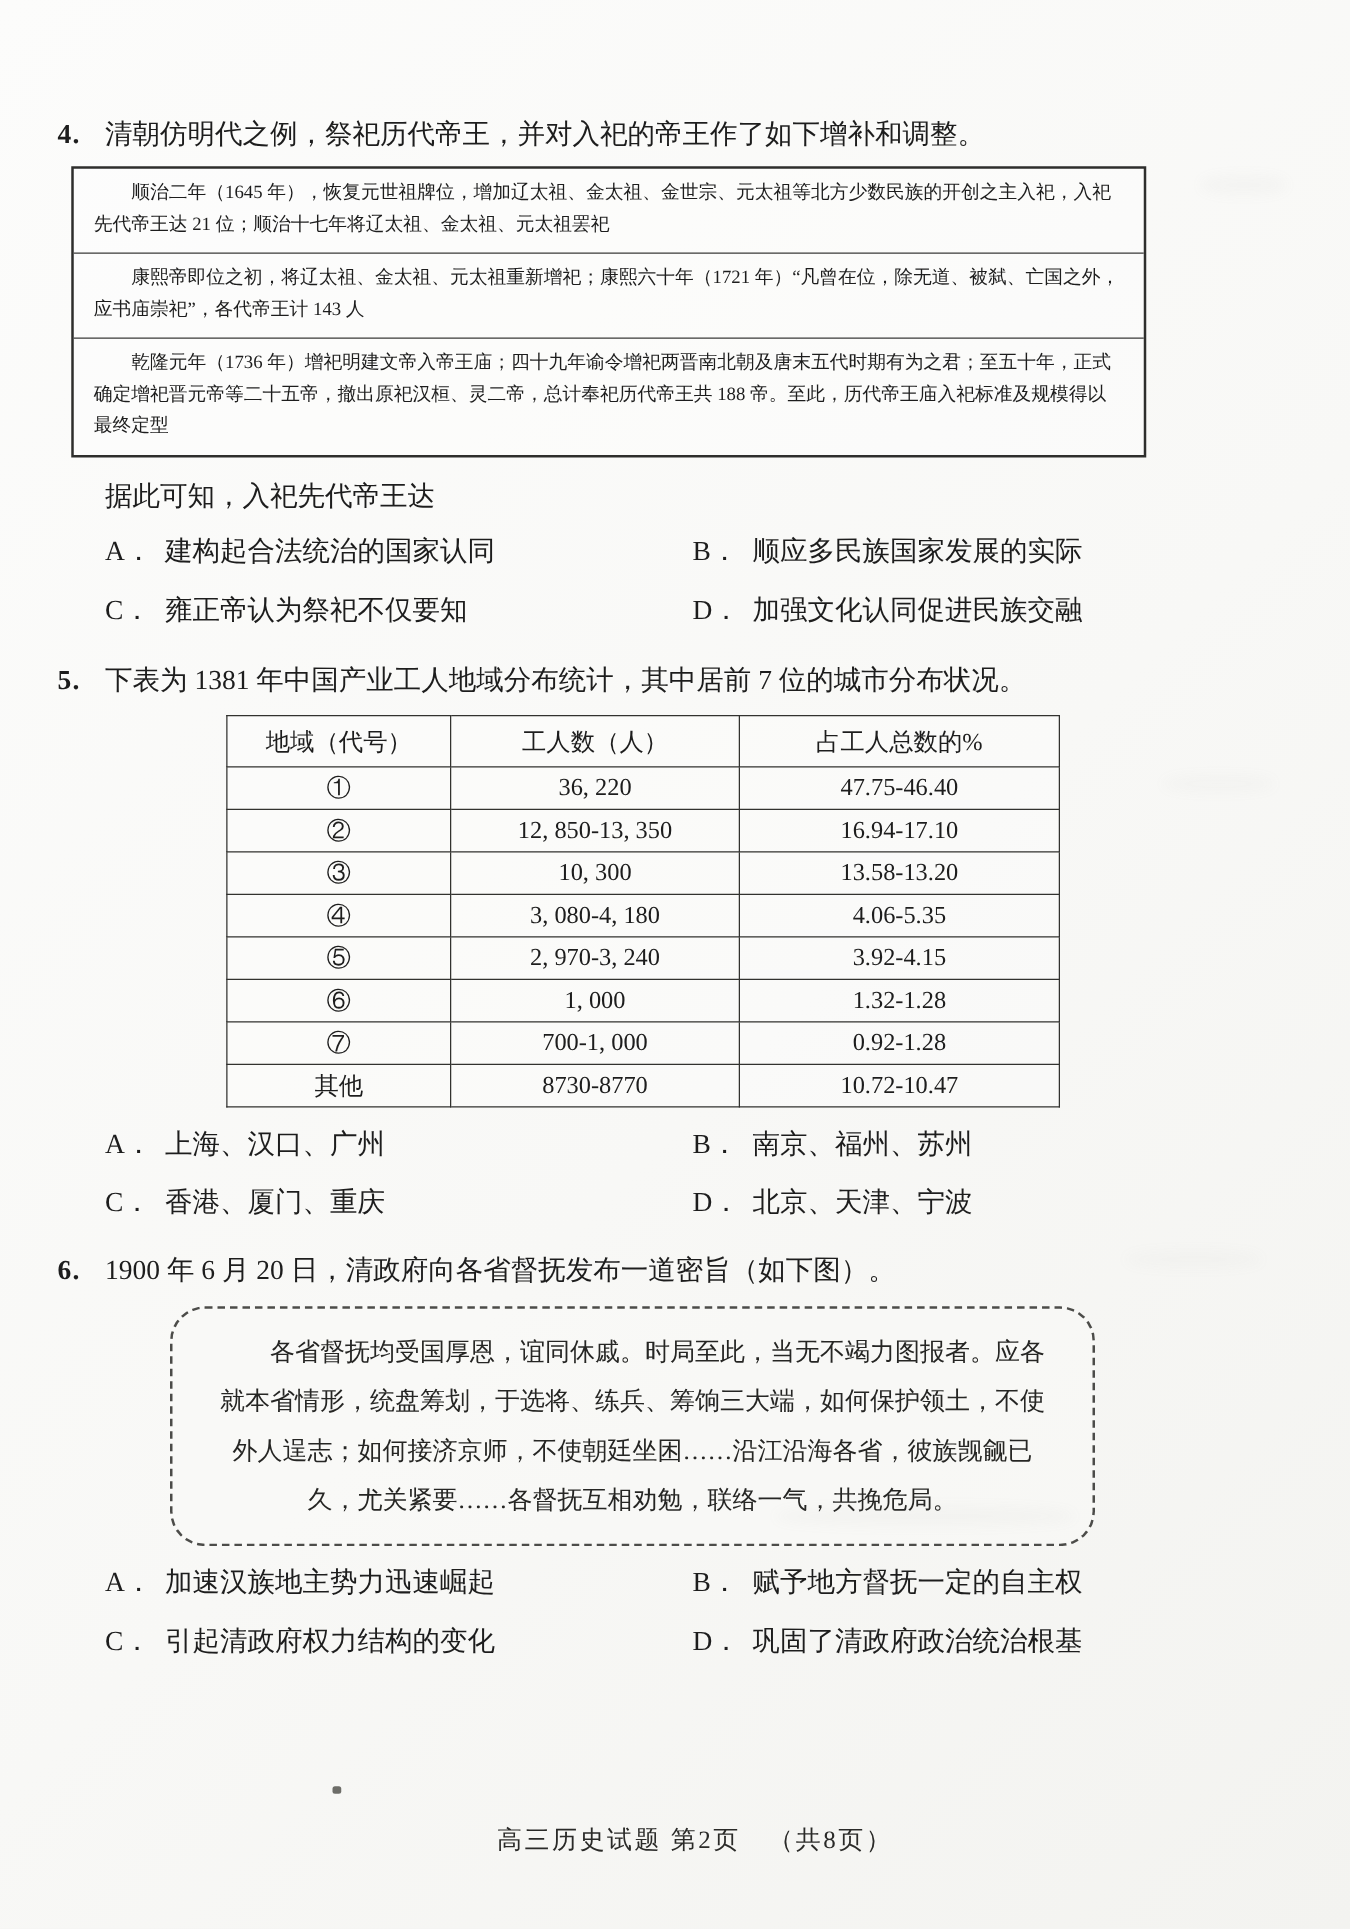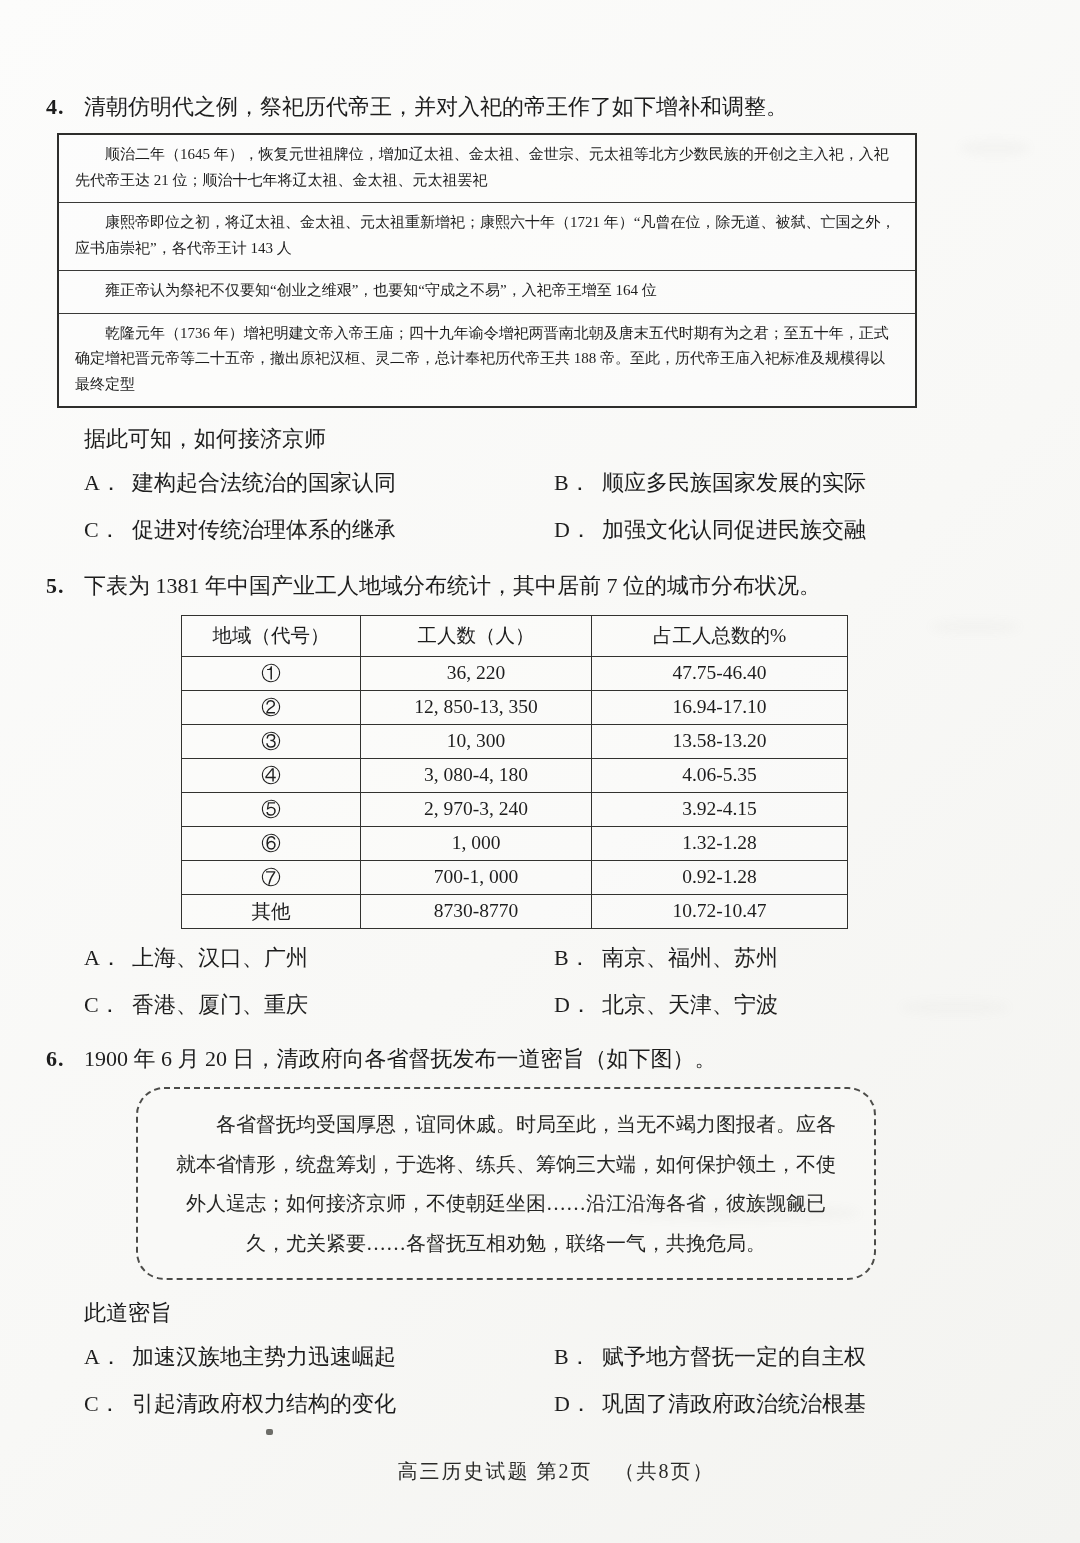--- a/index.html
+++ b/index.html
@@ -100,38 +100,37 @@
 
     <div class="q-block" style="margin-top:0;">
       <div class="q-line">
         <span class="q-num">4.</span>
         <span class="q-stem">清朝仿明代之例，祭祀历代帝王，并对入祀的帝王作了如下增补和调整。</span>
       </div>
 
       <div class="desc-table">
         <div class="desc-row">顺治二年（1645 年），恢复元世祖牌位，增加辽太祖、金太祖、金世宗、元太祖等北方少数民族的开创之主入祀，入祀先代帝王达 21 位；顺治十七年将辽太祖、金太祖、元太祖罢祀</div>
         <div class="desc-row">康熙帝即位之初，将辽太祖、金太祖、元太祖重新增祀；康熙六十年（1721 年）“凡曾在位，除无道、被弑、亡国之外，应书庙崇祀”，各代帝王计 143 人</div>
-        <div class="desc-row">雍正帝认为祭祀不仅要知“创业之维艰”，也要知“守成之不易”，入祀帝王增至 164 位</div>
         <div class="desc-row">乾隆元年（1736 年）增祀明建文帝入帝王庙；四十九年谕令增祀两晋南北朝及唐末五代时期有为之君；至五十年，正式确定增祀晋元帝等二十五帝，撤出原祀汉桓、灵二帝，总计奉祀历代帝王共 188 帝。至此，历代帝王庙入祀标准及规模得以最终定型</div>
       </div>
 
-      <div class="stem2">据此可知，如何接济京师</div>
+      <div class="stem2">据此可知，入祀先代帝王达</div>
 
       <div class="options">
         <div class="option">
           <span class="opt-label">A．</span>
           <span class="opt-text">建构起合法统治的国家认同</span>
         </div>
         <div class="option">
           <span class="opt-label">B．</span>
           <span class="opt-text">顺应多民族国家发展的实际</span>
         </div>
         <div class="option">
           <span class="opt-label">C．</span>
-          <span class="opt-text">促进对传统治理体系的继承</span>
+          <span class="opt-text">雍正帝认为祭祀不仅要知</span>
         </div>
         <div class="option">
           <span class="opt-label">D．</span>
           <span class="opt-text">加强文化认同促进民族交融</span>
         </div>
       </div>
     </div>
 
     <div class="q-block" style="margin-top:22px;">
       <div class="q-line">
@@ -215,21 +214,20 @@
     <div class="q-block" style="margin-top:20px;">
       <div class="q-line">
         <span class="q-num">6.</span>
         <span class="q-stem">1900 年 6 月 20 日，清政府向各省督抚发布一道密旨（如下图）。</span>
       </div>
 
       <div class="secret-box">
         <div class="secret-text">各省督抚均受国厚恩，谊同休戚。时局至此，当无不竭力图报者。应各就本省情形，统盘筹划，于选将、练兵、筹饷三大端，如何保护领土，不使外人逞志；如何接济京师，不使朝廷坐困……沿江沿海各省，彼族觊觎已久，尤关紧要……各督抚互相劝勉，联络一气，共挽危局。</div>
       </div>
 
-      <div class="stem2" style="margin-top:18px;">此道密旨</div>
 
       <div class="options">
         <div class="option">
           <span class="opt-label">A．</span>
           <span class="opt-text">加速汉族地主势力迅速崛起</span>
         </div>
         <div class="option">
           <span class="opt-label">B．</span>
           <span class="opt-text">赋予地方督抚一定的自主权</span>
         </div>

